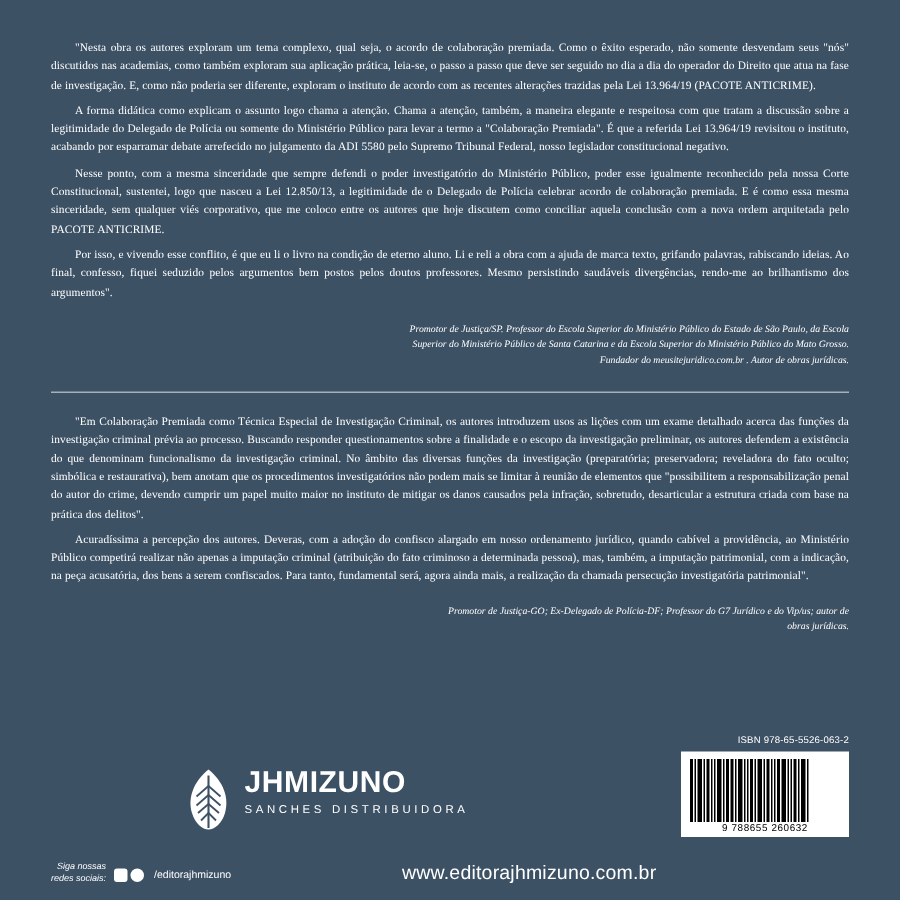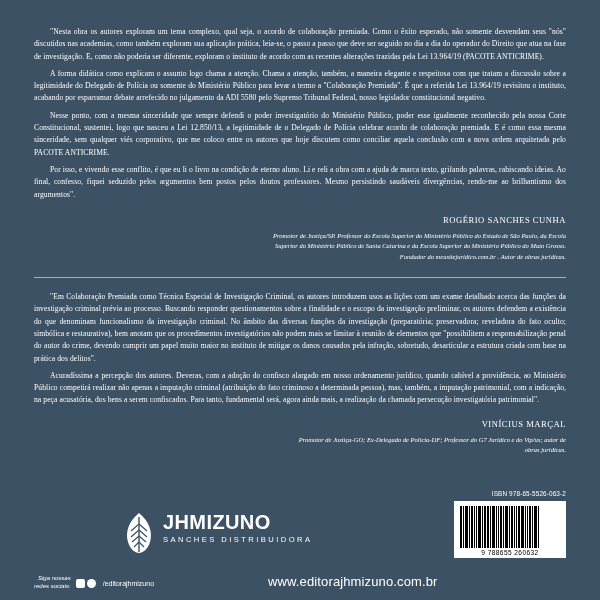--- a/index.html
+++ b/index.html
@@ -201,33 +201,31 @@
 <div class="cover">
 
   <div class="blurb">
     <p>"Nesta obra os autores exploram um tema complexo, qual seja, o acordo de colaboração premiada. Como o êxito esperado, não somente desvendam seus "nós" discutidos nas academias, como também exploram sua aplicação prática, leia-se, o passo a passo que deve ser seguido no dia a dia do operador do Direito que atua na fase de investigação. E, como não poderia ser diferente, exploram o instituto de acordo com as recentes alterações trazidas pela Lei 13.964/19 (PACOTE ANTICRIME).</p>
     <p>A forma didática como explicam o assunto logo chama a atenção. Chama a atenção, também, a maneira elegante e respeitosa com que tratam a discussão sobre a legitimidade do Delegado de Polícia ou somente do Ministério Público para levar a termo a "Colaboração Premiada". É que a referida Lei 13.964/19 revisitou o instituto, acabando por esparramar debate arrefecido no julgamento da ADI 5580 pelo Supremo Tribunal Federal, nosso legislador constitucional negativo.</p>
     <p>Nesse ponto, com a mesma sinceridade que sempre defendi o poder investigatório do Ministério Público, poder esse igualmente reconhecido pela nossa Corte Constitucional, sustentei, logo que nasceu a Lei 12.850/13, a legitimidade de o Delegado de Polícia celebrar acordo de colaboração premiada. E é como essa mesma sinceridade, sem qualquer viés corporativo, que me coloco entre os autores que hoje discutem como conciliar aquela conclusão com a nova ordem arquitetada pelo PACOTE ANTICRIME.</p>
     <p class="last">Por isso, e vivendo esse conflito, é que eu li o livro na condição de eterno aluno. Li e reli a obra com a ajuda de marca texto, grifando palavras, rabiscando ideias. Ao final, confesso, fiquei seduzido pelos argumentos bem postos pelos doutos professores. Mesmo persistindo saudáveis divergências, rendo-me ao brilhantismo dos argumentos".</p>
   </div>
 
   <div class="author-block">
-    <div class="author-name">ROGÉRIO SANCHES CUNHA</div>
     <div class="author-bio">Promotor de Justiça/SP. Professor do Escola Superior do Ministério Público do Estado de São Paulo, da Escola Superior do Ministério Público de Santa Catarina e da Escola Superior do Ministério Público do Mato Grosso. Fundador do meusitejuridico.com.br . Autor de obras jurídicas.</div>
   </div>
 
   <div class="divider"></div>
 
   <div class="blurb">
     <p>"Em Colaboração Premiada como Técnica Especial de Investigação Criminal, os autores introduzem usos as lições com um exame detalhado acerca das funções da investigação criminal prévia ao processo. Buscando responder questionamentos sobre a finalidade e o escopo da investigação preliminar, os autores defendem a existência do que denominam funcionalismo da investigação criminal. No âmbito das diversas funções da investigação (preparatória; preservadora; reveladora do fato oculto; simbólica e restaurativa), bem anotam que os procedimentos investigatórios não podem mais se limitar à reunião de elementos que "possibilitem a responsabilização penal do autor do crime, devendo cumprir um papel muito maior no instituto de mitigar os danos causados pela infração, sobretudo, desarticular a estrutura criada com base na prática dos delitos".</p>
     <p class="last">Acuradíssima a percepção dos autores. Deveras, com a adoção do confisco alargado em nosso ordenamento jurídico, quando cabível a providência, ao Ministério Público competirá realizar não apenas a imputação criminal (atribuição do fato criminoso a determinada pessoa), mas, também, a imputação patrimonial, com a indicação, na peça acusatória, dos bens a serem confiscados. Para tanto, fundamental será, agora ainda mais, a realização da chamada persecução investigatória patrimonial".</p>
   </div>
 
   <div class="author-block2">
-    <div class="author-name">VINÍCIUS MARÇAL</div>
     <div class="author-bio">Promotor de Justiça-GO; Ex-Delegado de Polícia-DF; Professor do G7 Jurídico e do Vip/us; autor de obras jurídicas.</div>
   </div>
 
   <div class="logo-area">
     <div class="logo-wrap">
       <div class="leaf-mark">
         <svg width="34" height="42" viewBox="0 0 34 42" xmlns="http://www.w3.org/2000/svg">
           <path d="M17 1 C7 9, 3 20, 6 30 C8 37, 13 41, 17 41 C21 41, 26 37, 28 30 C31 20, 27 9, 17 1 Z" fill="#ffffff"></path>
           <path d="M17 5 L17 40" stroke="#3d5165" stroke-width="1.4"></path>
           <path d="M17 12 L9 19 M17 18 L9 25 M17 24 L10 30 M17 30 L12 35" stroke="#3d5165" stroke-width="1.2"></path>

